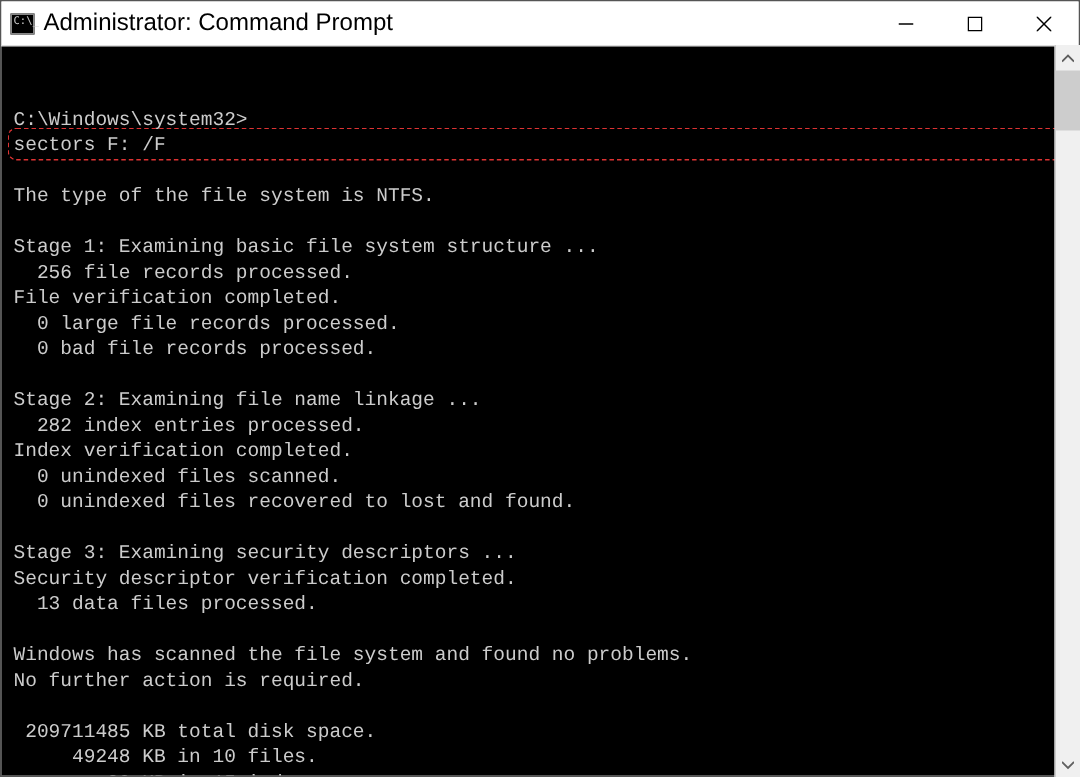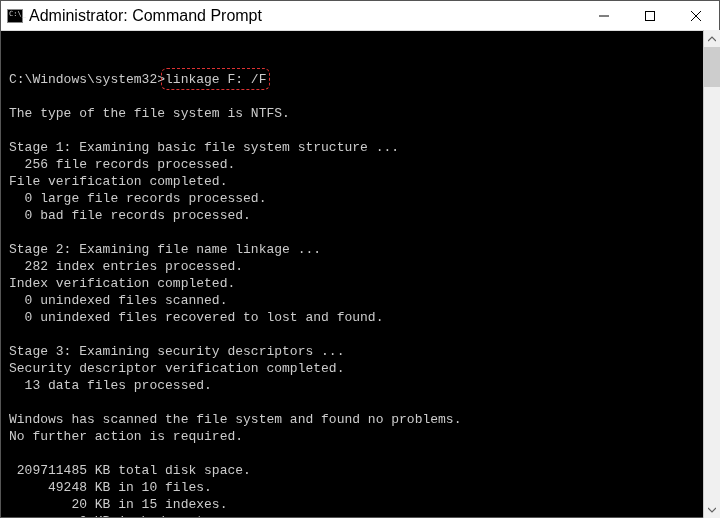--- a/index.html
+++ b/index.html
@@ -99,21 +99,21 @@
       width: 100%;
       height: 40px;
       background: #cdcdcd;
     }
     .highlight-box {
       position: absolute;
       border: 1.5px dashed #d33;
       border-radius: 6px;
       pointer-events: none;
     }
-    .prompt-line { display: flex; }
+    .prompt-line { display: flex; flex-direction: column; }
     .cmd-wrap { position: relative; display: inline-block; }
   </style>
 </head>
 <body>
 
 <div class="window">
   <div class="titlebar">
     <div class="window-icon"></div>
     <div class="title-text">Administrator: Command Prompt</div>
     <div class="win-controls">
@@ -130,21 +130,21 @@
       <div class="win-btn close">
         <svg viewBox="0 0 10 10">
             <line x1="0" y1="0" x2="10" y2="10" stroke="#000" stroke-width="1"></line>
             <line x1="10" y1="0" x2="0" y2="10" stroke="#000" stroke-width="1"></line>
           </svg>
       </div>
     </div>
   </div>
 
   <div class="content">
-    <span class="prompt-line"><span>C:\Windows\system32&gt;</span><span class="cmd-wrap"><span>linkage F: /F</span><span class="highlight-box" style="left:-4px; top:-3px; right:-4px; bottom:-2px;"></span></span></span><span id="lines-container">
+    <span class="prompt-line"><span>C:\Windows\system32&gt;</span><span class="cmd-wrap"><span>sectors F: /F</span><span class="highlight-box" style="left:-4px; top:-3px; right:-4px; bottom:-2px;"></span></span></span><span id="lines-container">
 The type of the file system is NTFS.
 
 Stage 1: Examining basic file system structure ...
   256 file records processed.
 File verification completed.
   0 large file records processed.
   0 bad file records processed.
 
 Stage 2: Examining file name linkage ...
   282 index entries processed.

